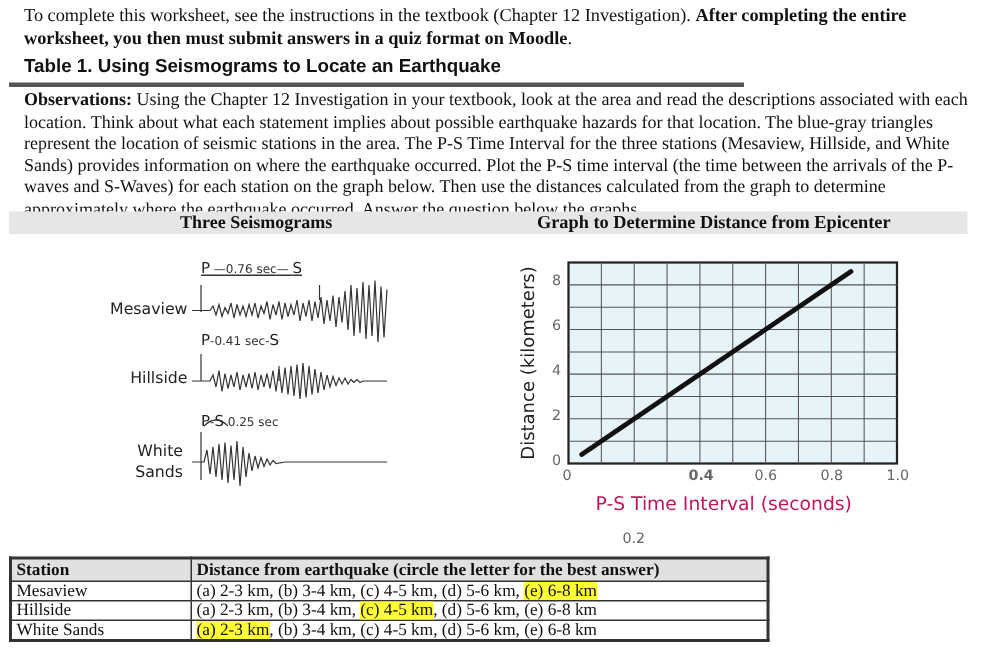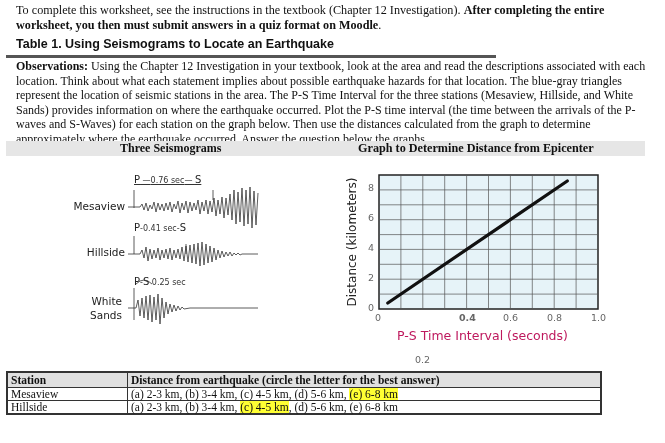--- a/index.html
+++ b/index.html
@@ -16,21 +16,21 @@
   .band-r { left:358px; top:141px; font-size:12.2px; font-weight:bold;text-align:center; }
 
   .seis-label { font-family:"DejaVu Sans", sans-serif; font-size:10.5px; color:#222; text-align:right; }
   .pslabel { font-family:"DejaVu Sans", sans-serif; font-size:8px; color:#333; }
 
   .chart { left:340px; top:165px; }
   .axis-title-y { font-family:"DejaVu Sans", sans-serif; font-size:12px; color:#222; }
   .tick { font-family:"DejaVu Sans", sans-serif; font-size:9.5px; color:#666; }
   .xtitle { font-family:"DejaVu Sans", sans-serif; font-size:12.5px; color:#be185d; }
 
-  table.answers { position:absolute; left:6px; top:371px; width:596px; border-collapse:collapse; font-size:11.5px; }
+  table.answers { position:absolute; left:6px; top:371px; width:507px; border-collapse:collapse; font-size:11.5px; }
   table.answers td, table.answers th { border:1.3px solid #333; padding:0 3px; height:12px; line-height:12px; text-align:left; }
   table.answers th { background:#e0e0e0; font-weight:bold; height:14px; }
   table.answers td.c1, table.answers th.c1 { width:113px; }
   table.answers { border:2px solid #333; }
   .hl { background:#ffff33; }
 </style>
 </head>
 <body>
 
 <div class="abs intro"><span>To complete this worksheet, see the instructions in the textbook (Chapter 12 Investigation). </span><b>After completing the entire worksheet, you then must submit answers in a quiz format on Moodle</b><span>.</span></div>
@@ -121,14 +121,18 @@
     <th>Distance from earthquake (circle the letter for the best answer)</th>
   </tr>
   <tr>
     <td class="c1">Mesaview</td>
     <td><span>(a) 2-3 km</span>, <span>(b) 3-4 km</span>, <span>(c) 4-5 km</span>, <span>(d) 5-6 km</span>, <span class="hl">(e) 6-8 km</span></td>
   </tr>
   <tr>
     <td class="c1">Hillside</td>
     <td><span>(a) 2-3 km</span>, <span>(b) 3-4 km</span>, <span class="hl">(c) 4-5 km</span>, <span>(d) 5-6 km</span>, <span>(e) 6-8 km</span></td>
   </tr>
+  <tr>
+    <td class="c1">White Sands</td>
+    <td><span class="hl">(a) 2-3 km</span>, <span>(b) 3-4 km</span>, <span>(c) 4-5 km</span>, <span>(d) 5-6 km</span>, <span>(e) 6-8 km</span></td>
+  </tr>
 </tbody>
   </table>
 
 </body></html>

